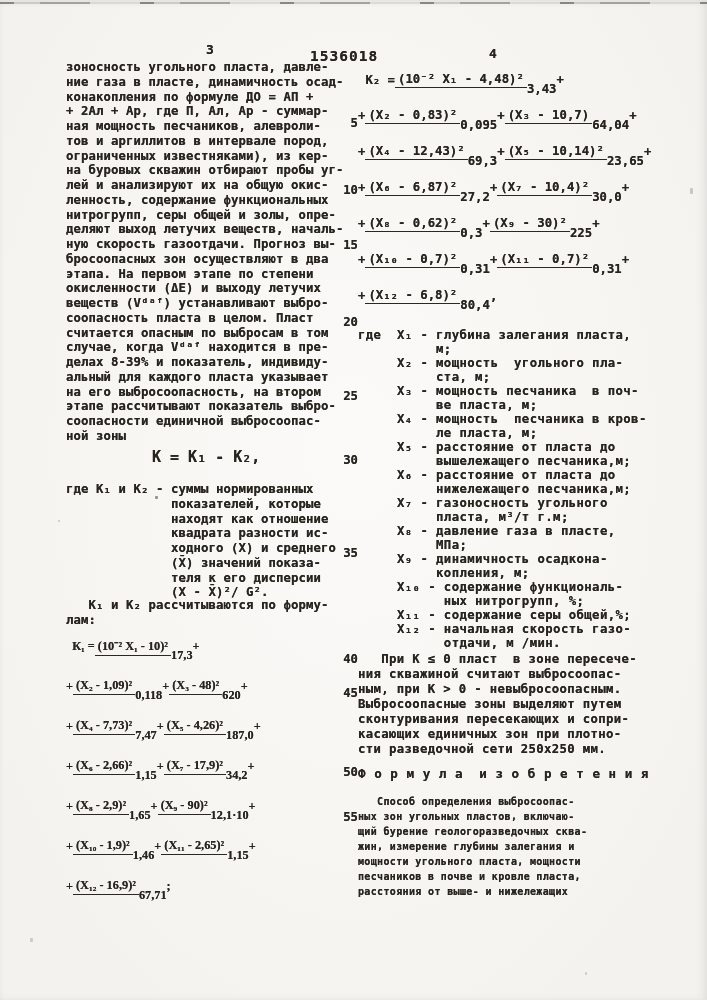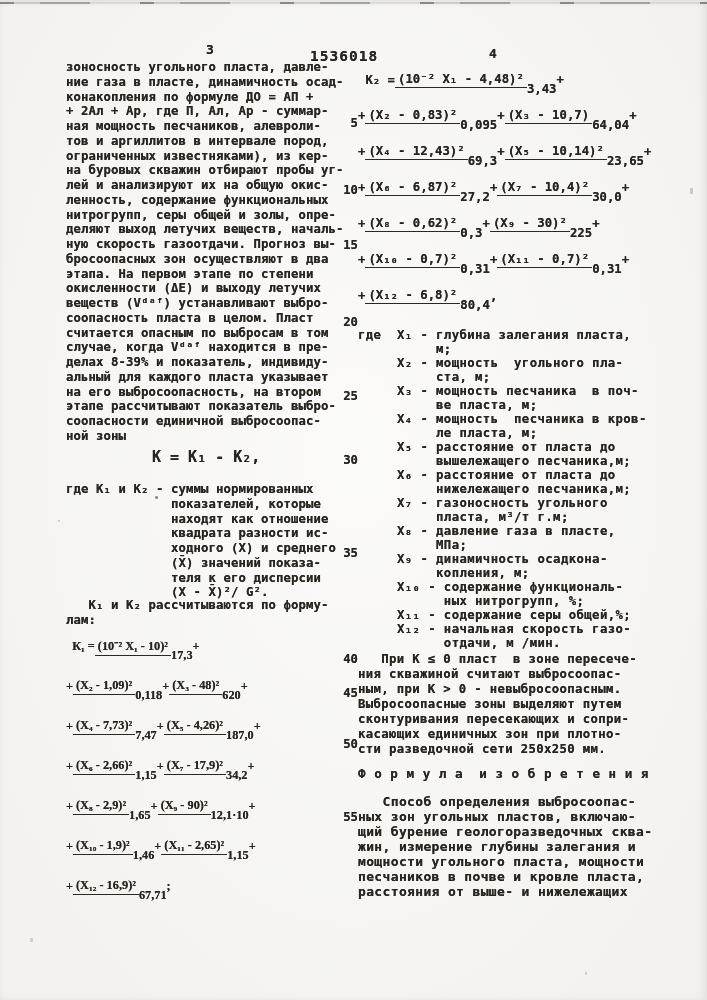--- a/index.html
+++ b/index.html
@@ -25,21 +25,21 @@
   .col{position:absolute;}
   #lpara{left:66px;top:60px;width:286px;font-size:12.3px;line-height:14.75px;letter-spacing:.1px;}
   #kform{left:152px;top:448px;font-size:15px;}
   #lwhere{left:66px;top:482px;width:286px;font-size:12.3px;line-height:14.75px;letter-spacing:.1px;}
   #lcalc{left:66px;top:598px;width:286px;font-size:12.3px;line-height:14.8px;letter-spacing:.1px;}
   #k1{left:66px;top:626px;width:290px;font-size:12.3px;font-family:Liberation Serif, serif;}
   #k2{left:358px;top:62px;width:300px;font-size:12.3px;}
   #rwhere{left:358px;top:328px;width:300px;font-size:12.3px;line-height:14.0px;letter-spacing:.4px;}
   #rpara2{left:358px;top:652px;width:300px;font-size:12.3px;line-height:15px;letter-spacing:.35px;}
   #rheading{left:358px;top:766px;font-size:12.6px;letter-spacing:.5px;}
-  #rpara3{left:358px;top:794px;width:300px;font-size:13px;line-height:15px;letter-spacing:.35px;}
+  #rpara3{left:358px;top:794px;width:300px;font-size:10px;line-height:15px;letter-spacing:.35px;}
   .frow{display:flex;align-items:center;gap:0;}
   #k1 .frow{height:40px;}
   #k2 .frow{height:36px;}
   .ftxt{white-space:pre;text-shadow:0 0 .4px rgba(40,38,34,.85);}
   .frac{display:inline-flex;flex-direction:row;align-items:center;}
   .fnum{white-space:pre;border-bottom:1.4px solid #2b2822;padding:0 3px 1px;text-shadow:0 0 .4px rgba(40,38,34,.85);}
   .fden{white-space:pre;padding-top:18px;text-shadow:0 0 .4px rgba(40,38,34,.85);}
   #gutter{position:absolute;left:334px;top:0;width:24px;height:1000px;font-size:12.3px;}
   .gnum{position:absolute;right:0;text-shadow:0 0 .4px rgba(40,38,34,.85);}
   .speck{position:absolute;background:rgba(70,66,60,.55);border-radius:1px;}
@@ -320,21 +320,21 @@
   <div id="gutter">
       <div class="gnum" style="top: 116px;">5</div>
       <div class="gnum" style="top: 183px;">10</div>
       <div class="gnum" style="top: 238px;">15</div>
       <div class="gnum" style="top: 315px;">20</div>
       <div class="gnum" style="top: 389px;">25</div>
       <div class="gnum" style="top: 453px;">30</div>
       <div class="gnum" style="top: 546px;">35</div>
       <div class="gnum" style="top: 652px;">40</div>
       <div class="gnum" style="top: 686px;">45</div>
-      <div class="gnum" style="top: 737px; margin-left: 24px;">50</div>
+      <div class="gnum" style="top: 765px; margin-left: 24px;">50</div>
       <div class="gnum" style="top: 810px;">55</div>
     </div>
 
   <div class="speck" style="left:155px;top:496px;width:3px;height:3px;"></div>
   <div class="speck" style="left:58px;top:520px;width:2px;height:2px;opacity:.5;"></div>
   <div class="speck" style="left:690px;top:188px;width:3px;height:6px;opacity:.45;"></div>
   <div class="speck" style="left:30px;top:938px;width:3px;height:4px;opacity:.4;"></div>
   <div class="speck" style="left:585px;top:972px;width:2px;height:3px;opacity:.4;"></div>
 </div>
 

